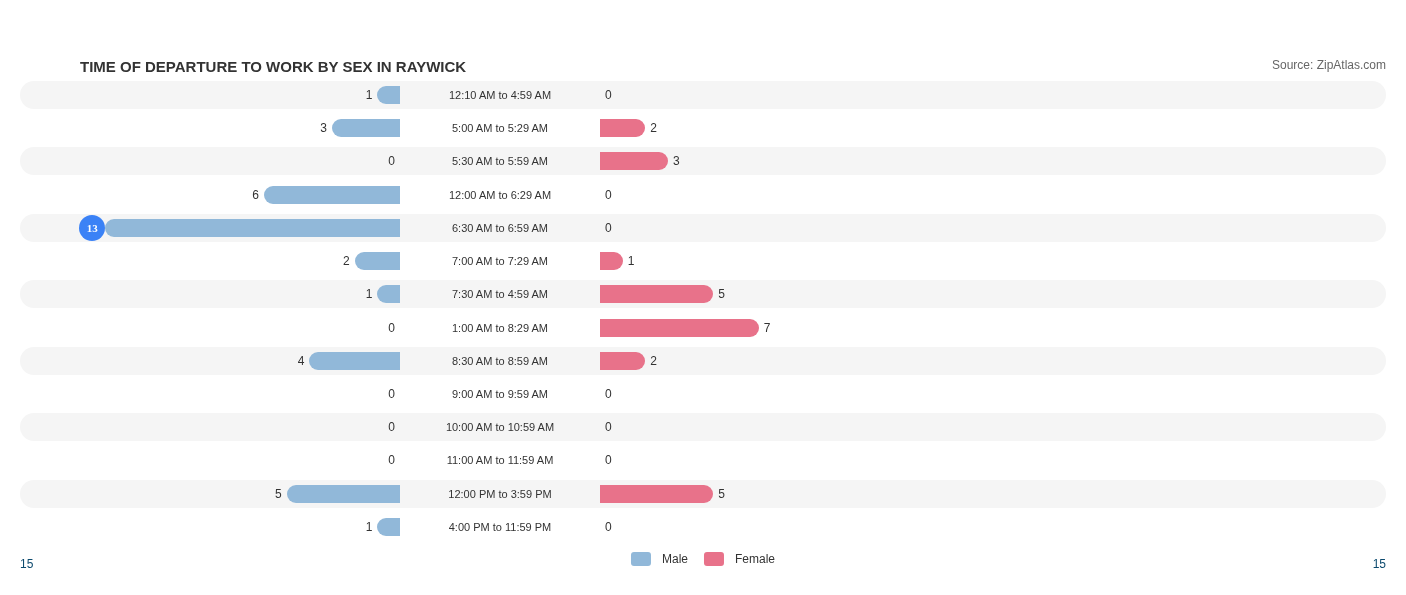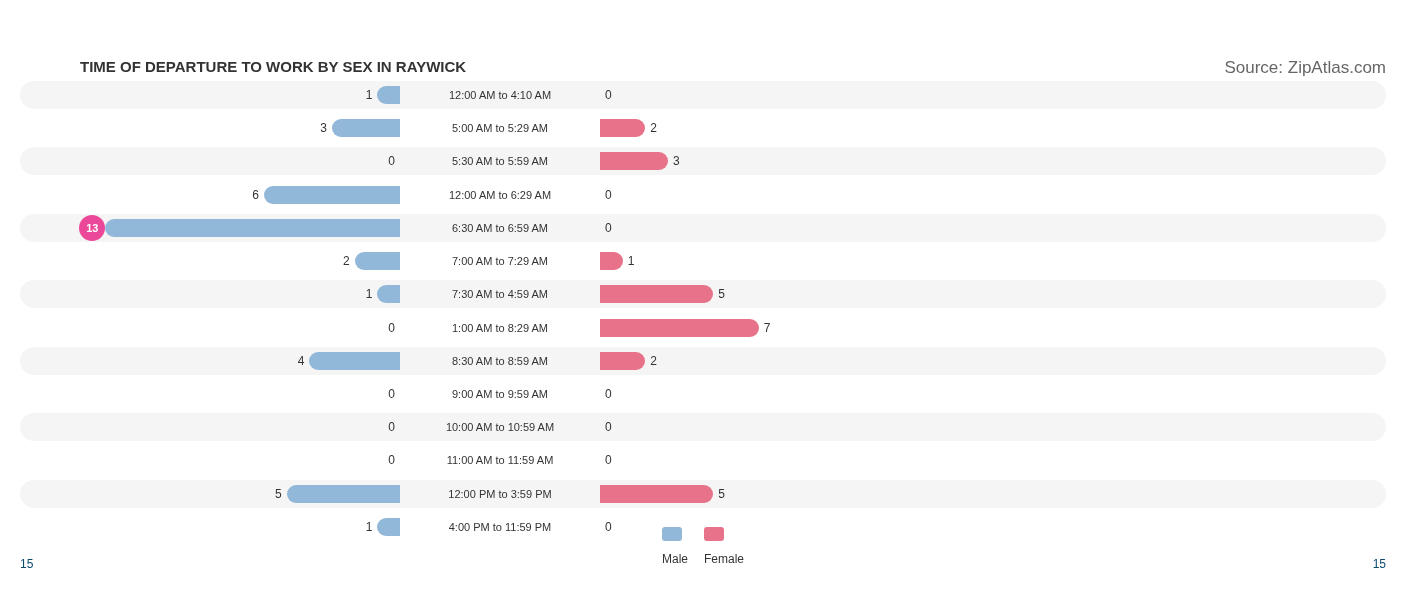--- a/index.html
+++ b/index.html
@@ -21,21 +21,21 @@
       font-size: 15px;
       font-weight: bold;
       color: #333;
       margin-bottom: 6px;
       padding-left: 60px;
     }
     .source-text {
       position: absolute;
       top: 10px;
       right: 20px;
-      font-size: 17px;
+      font-size: 12px;
       color: #666;
     }
     .chart-area {
       position: relative;
       width: 100%;
       height: calc(100% - 55px);
     }
     .rows-container {
       position: absolute;
       top: 0;
@@ -106,34 +106,35 @@
     }
     .right-value {
       width: 55px;
       text-align: left;
       font-size: 12px;
       color: #333;
       padding-left: 5px;
       flex-shrink: 0;
     }
     .value-bubble {
-      background: #ec4899;
+      background: #3b82f6;
       color: #fff;
       border-radius: 50%;
       width: 26px;
       height: 26px;
       display: flex;
       align-items: center;
       justify-content: center;
       font-size: 11px;
       font-weight: bold;
       margin-left: auto;
       flex-shrink: 0;
       z-index: 3;
       position: relative;
+      font-family: Liberation Serif, serif;
     }
     .axis-bottom {
       position: absolute;
       bottom: 0;
       left: 0;
       right: 0;
       display: flex;
       justify-content: space-between;
       font-size: 12px;
       color: #0c4a6e;
@@ -145,23 +146,22 @@
       left: 50%;
       transform: translateX(-50%);
       display: flex;
       align-items: center;
       gap: 16px;
       font-size: 12px;
       color: #333;
     }
     .legend-item {
       display: flex;
-      align-items: flex-start;
+      align-items: center;
       gap: 11px;
-      flex-direction: column;
     }
     .legend-box {
       width: 20px;
       height: 14px;
       border-radius: 3px;
     }
     .legend-male { background: #91b8d9; }
     .legend-female { background: #e8728a; }
   </style>
 </head>
@@ -171,21 +171,21 @@
   <div class="chart-title">TIME OF DEPARTURE TO WORK BY SEX IN RAYWICK</div>
   <div class="source-text">Source: ZipAtlas.com</div>
 
   <div class="chart-area">
     <div class="rows-container" id="rows-container">
     <div class="bar-row">
       <div class="left-bar-area">
         <span class="left-value">1</span>
         <div class="left-bar" style="width:22.666666666666668px;margin-right:0;"></div>
       </div>
-      <div class="label-cell">12:00 AM to 4:10 AM</div>
+      <div class="label-cell">12:10 AM to 4:59 AM</div>
       <div class="right-bar-area">
         <div class="right-bar" style="width:0px;"></div>
         <span class="right-value">0</span>
       </div>
     </div>
         <div class="bar-row">
       <div class="left-bar-area">
         <span class="left-value">3</span>
         <div class="left-bar" style="width:68px;margin-right:0;"></div>
       </div>

